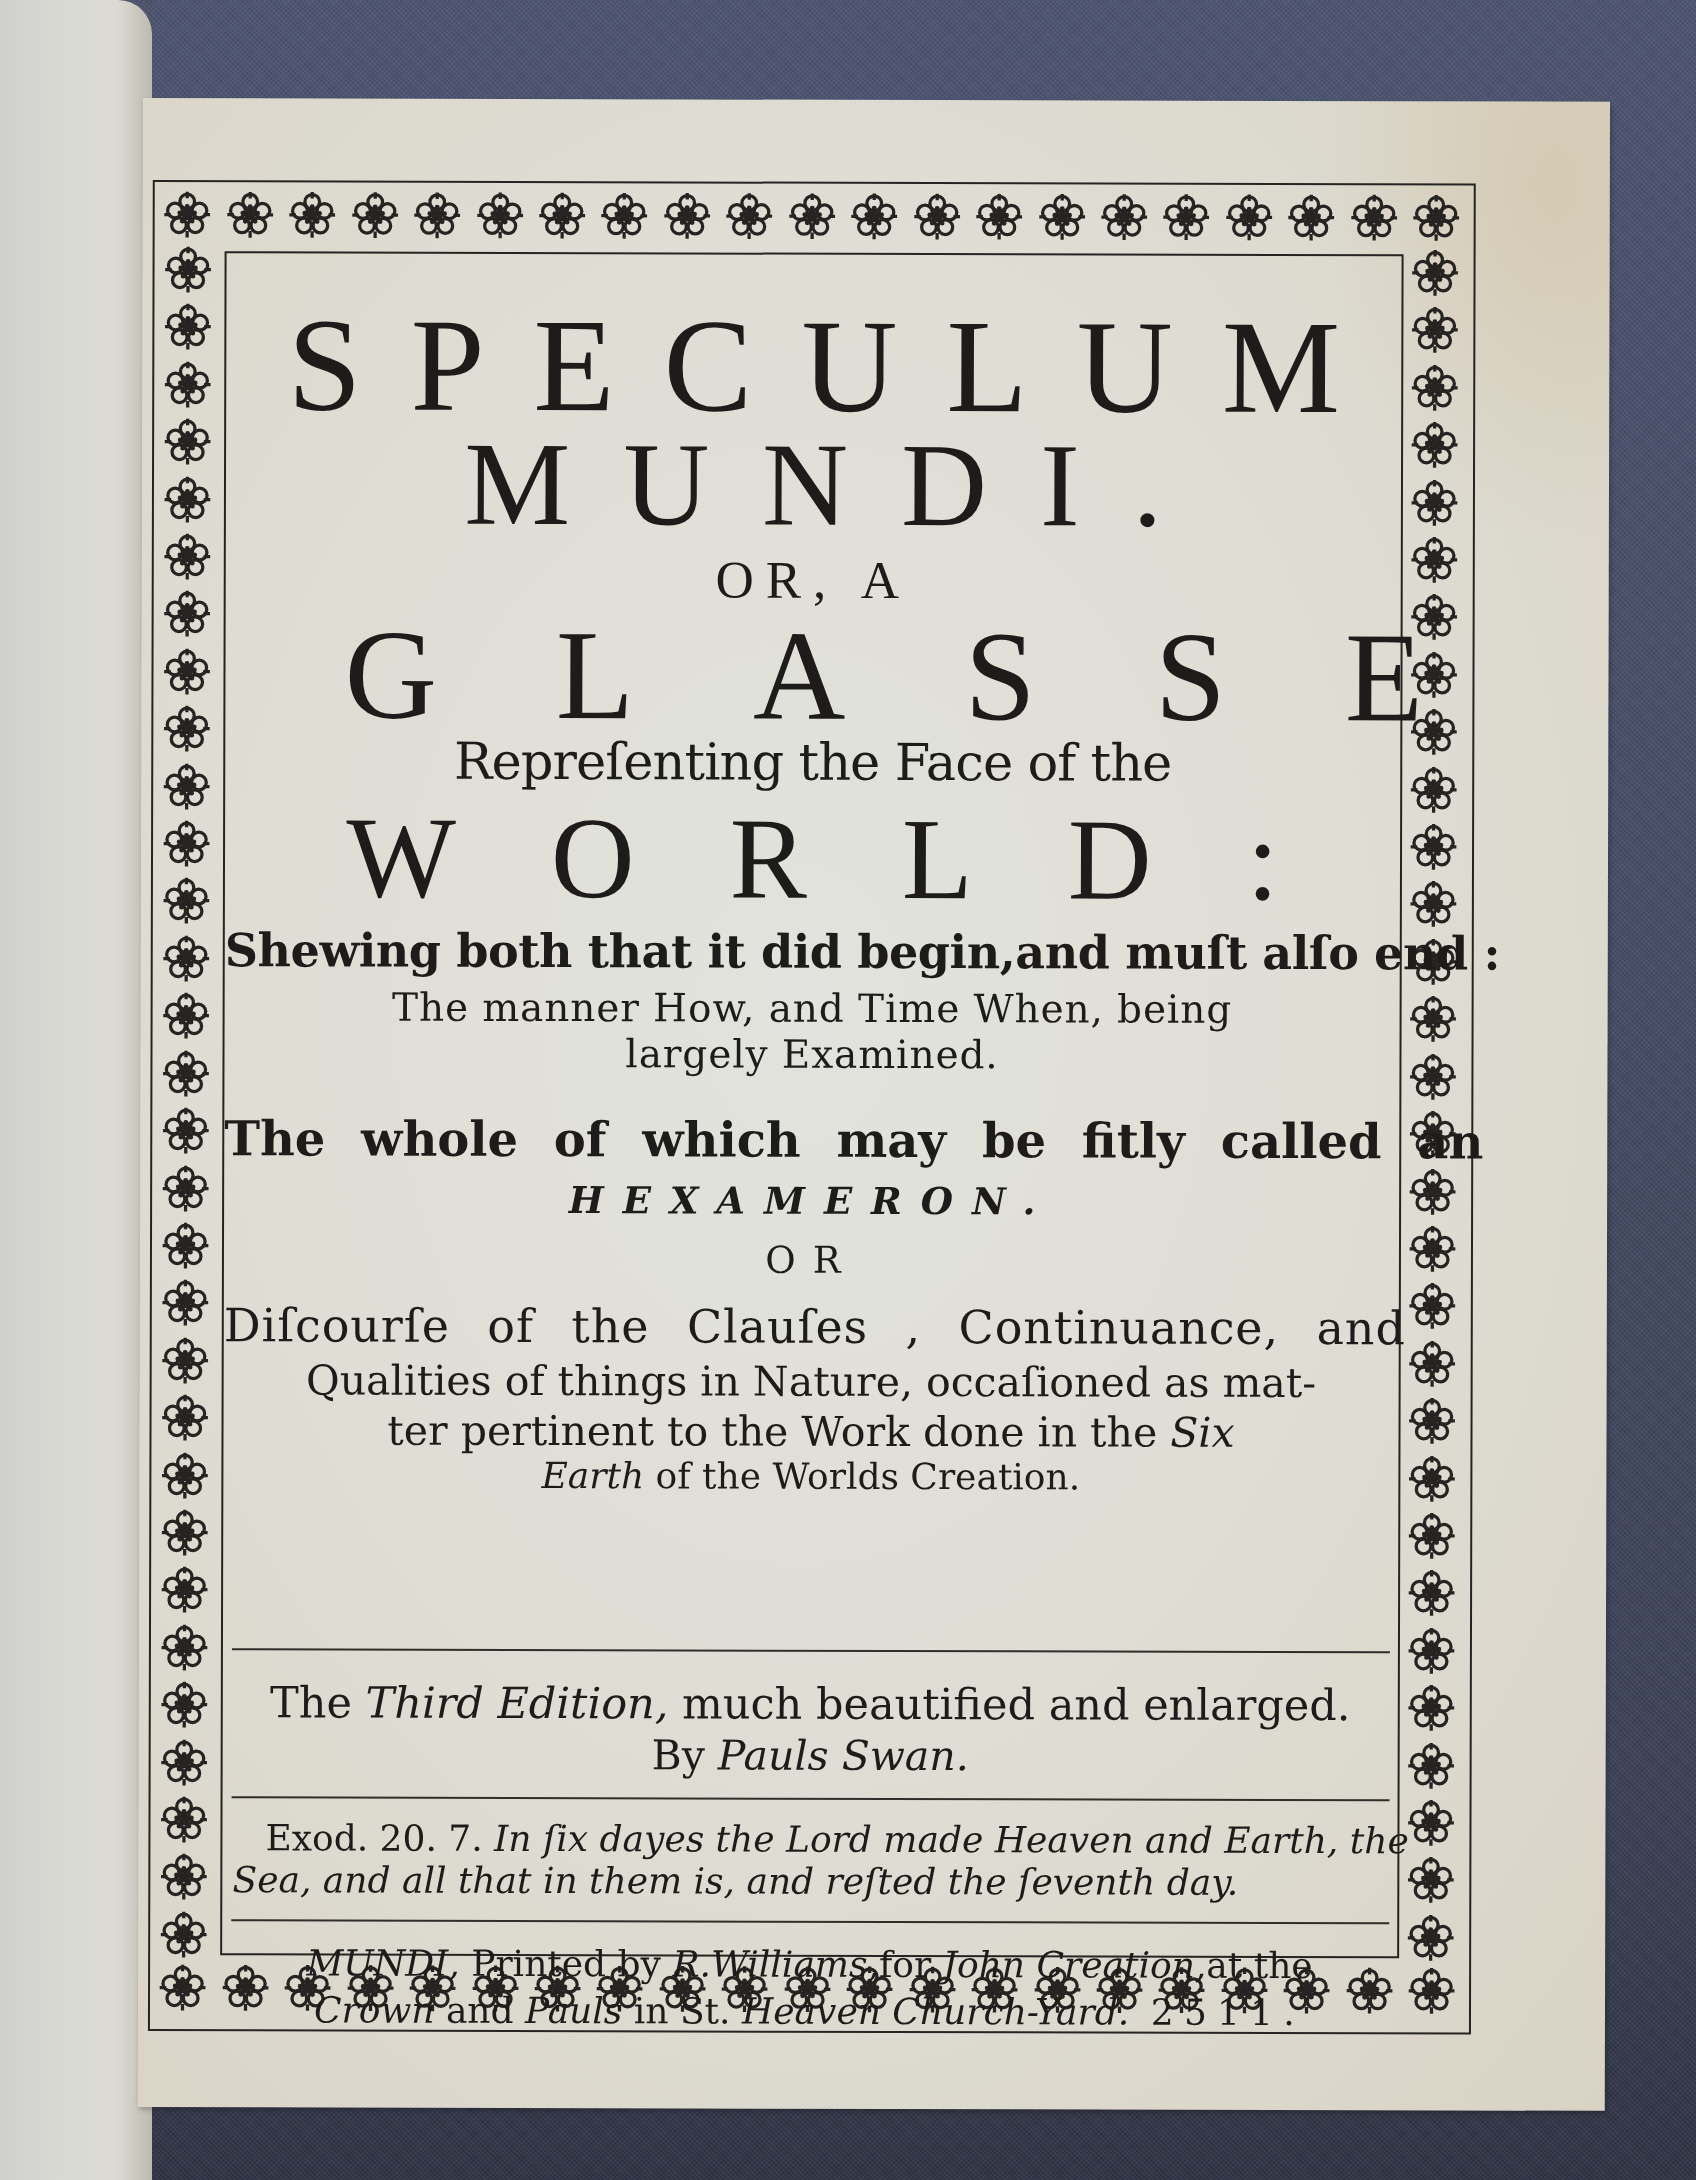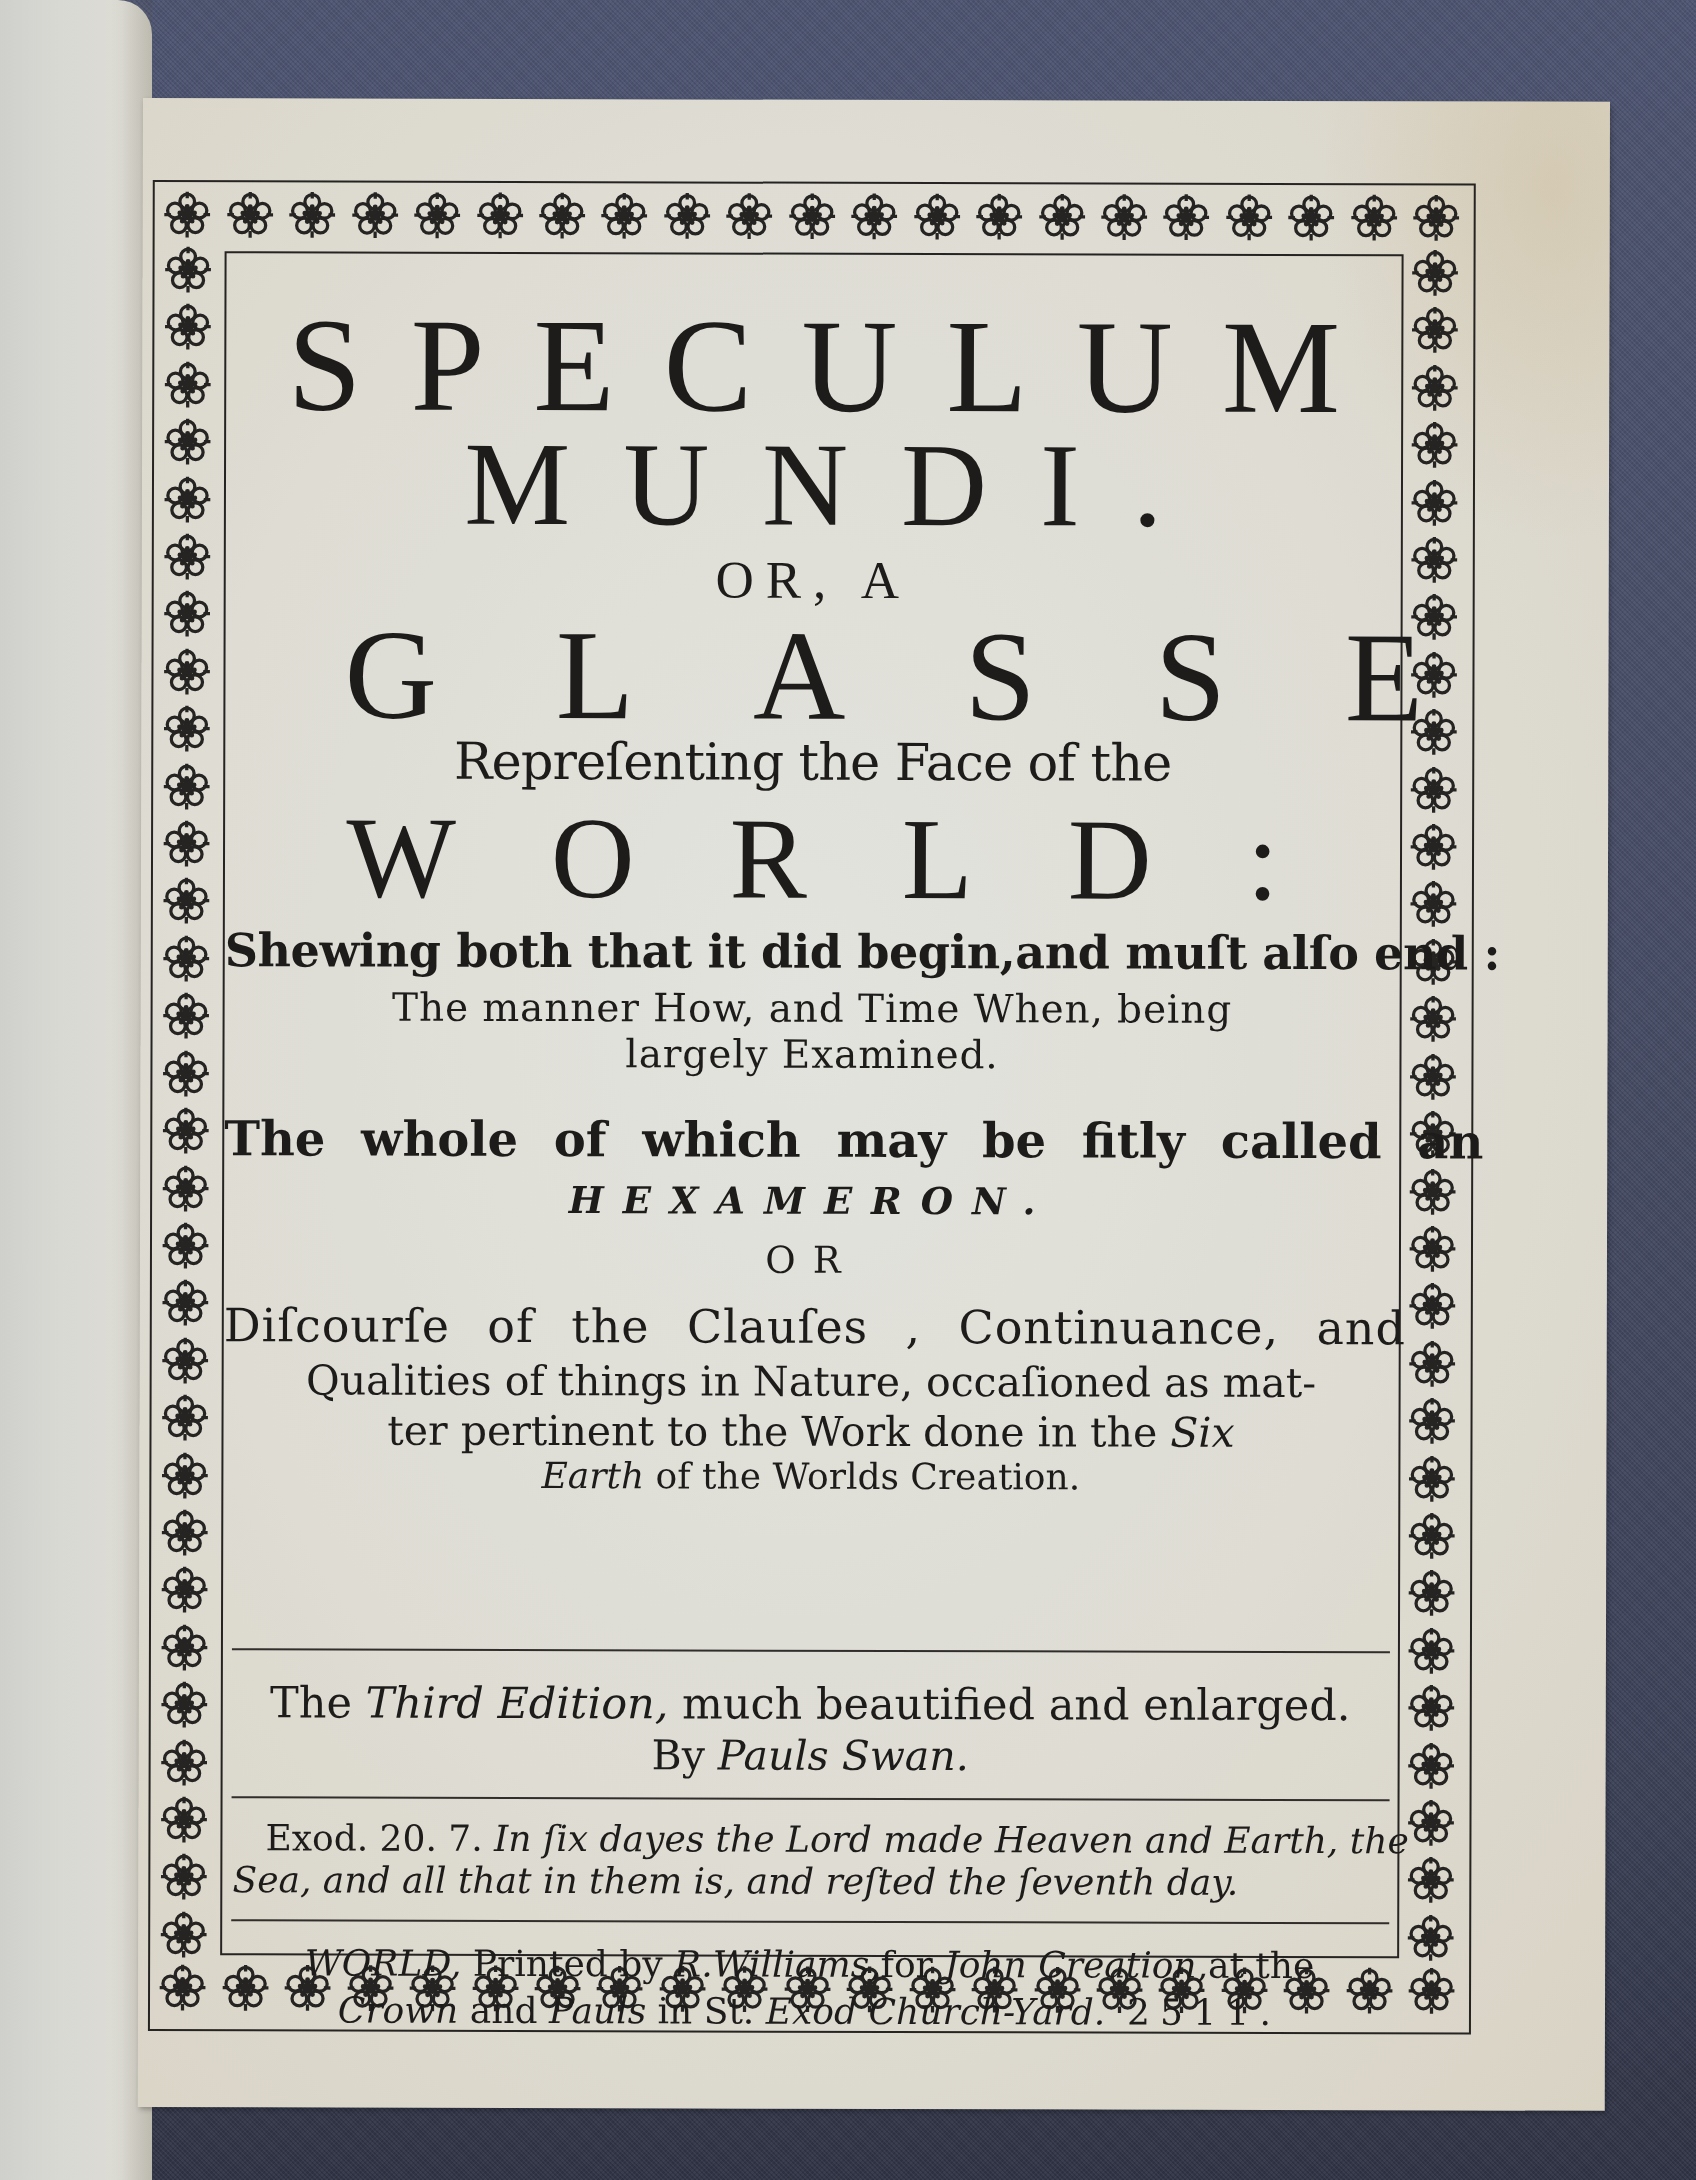--- a/index.html
+++ b/index.html
@@ -2482,17 +2482,17 @@
     <div class="line t-ed"><span>The </span><span class="it">Third Edition,</span><span> much beautified and enlarged.</span></div>
     <div class="line t-by"><span>By </span><span class="it">Pauls Swan.</span></div>
 
     <div class="rule r2"></div>
 
     <div class="line t-exod1"><span>Exod. 20. 7. </span><span class="it">In ſix dayes the Lord made Heaven and Earth, the</span></div>
     <div class="line t-exod2 it">Sea, and all that in them is, and reſted the ſeventh day.</div>
 
     <div class="rule r3"></div>
 
-    <div class="line t-london"><span class="it">WORLD,</span><span> Printed by </span><span class="it">R.Williams,</span><span>for </span><span class="it">John Creation,</span><span>at the</span></div>
-    <div class="line t-crown"><span class="it">Crown</span><span> and </span><span class="it">Pauls</span><span> in St. </span><span class="it">Exod Church-Yard.</span><span class="sp">  2511.</span></div>
+    <div class="line t-london"><span class="it">MUNDI,</span><span> Printed by </span><span class="it">R.Williams,</span><span>for </span><span class="it">John Creation,</span><span>at the</span></div>
+    <div class="line t-crown"><span class="it">Crown</span><span> and </span><span class="it">Pauls</span><span> in St. </span><span class="it">Heaven Church-Yard.</span><span class="sp">  2511.</span></div>
   </div>
 </div>
 
 
 </body></html>

